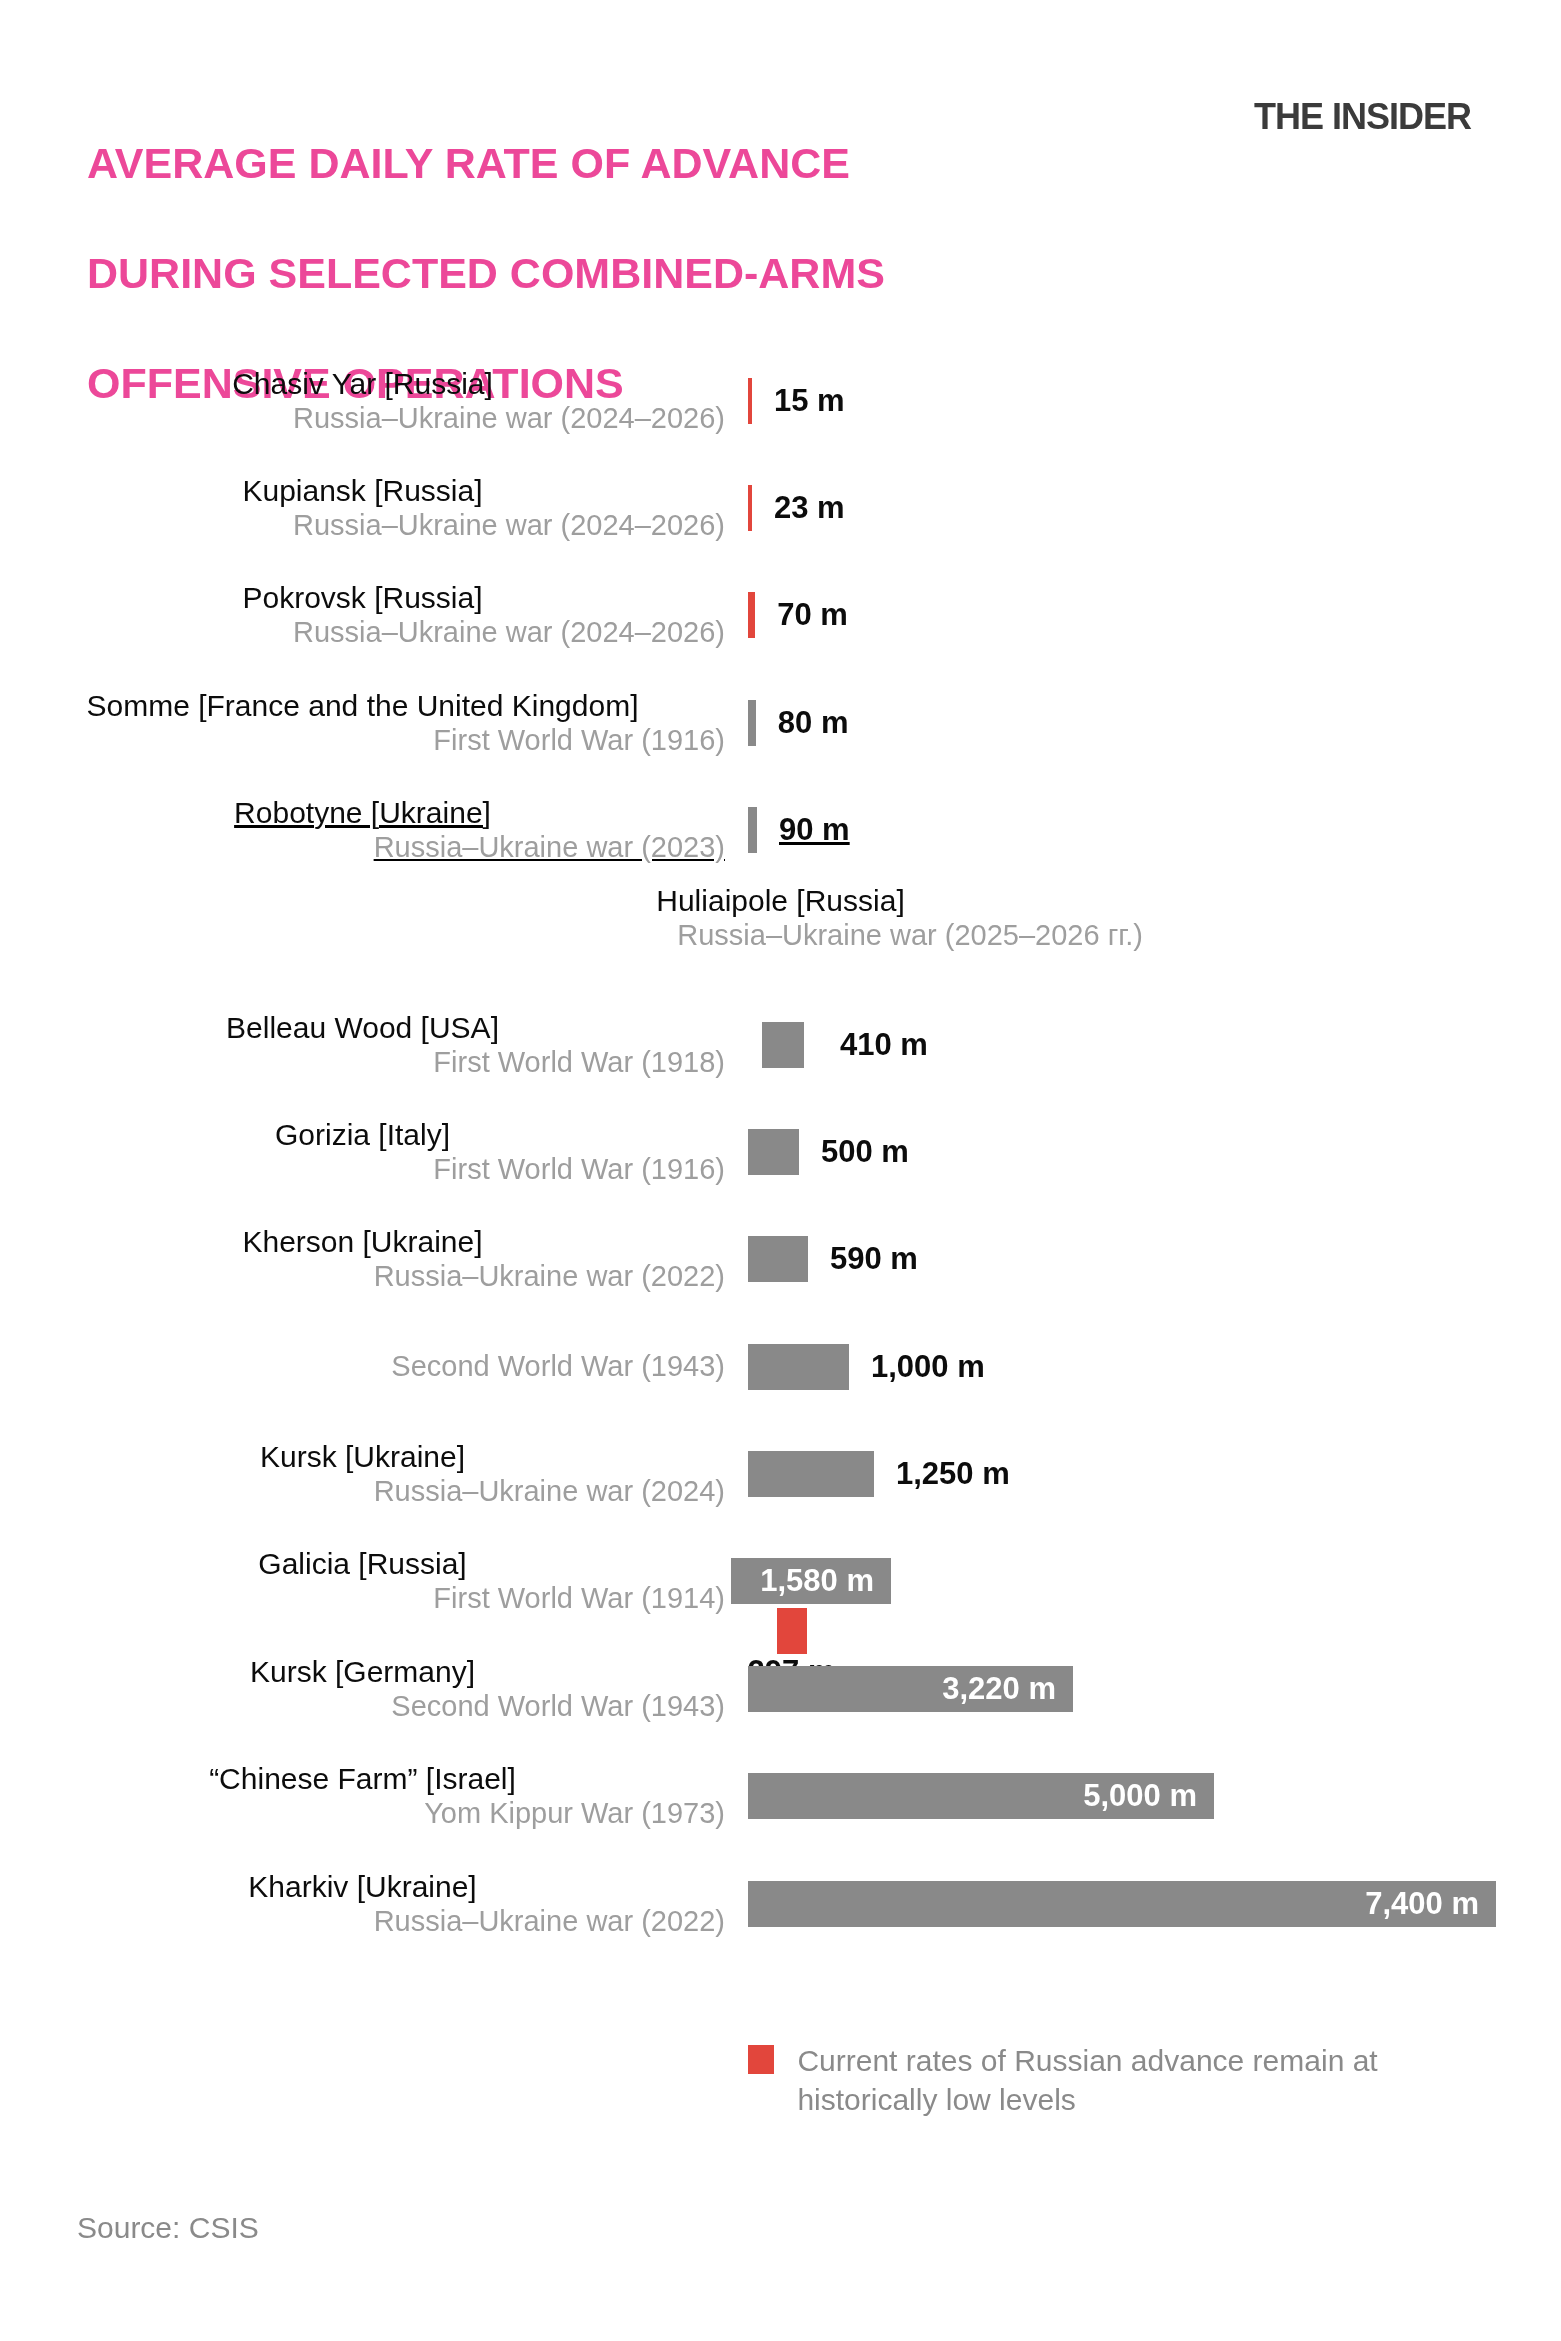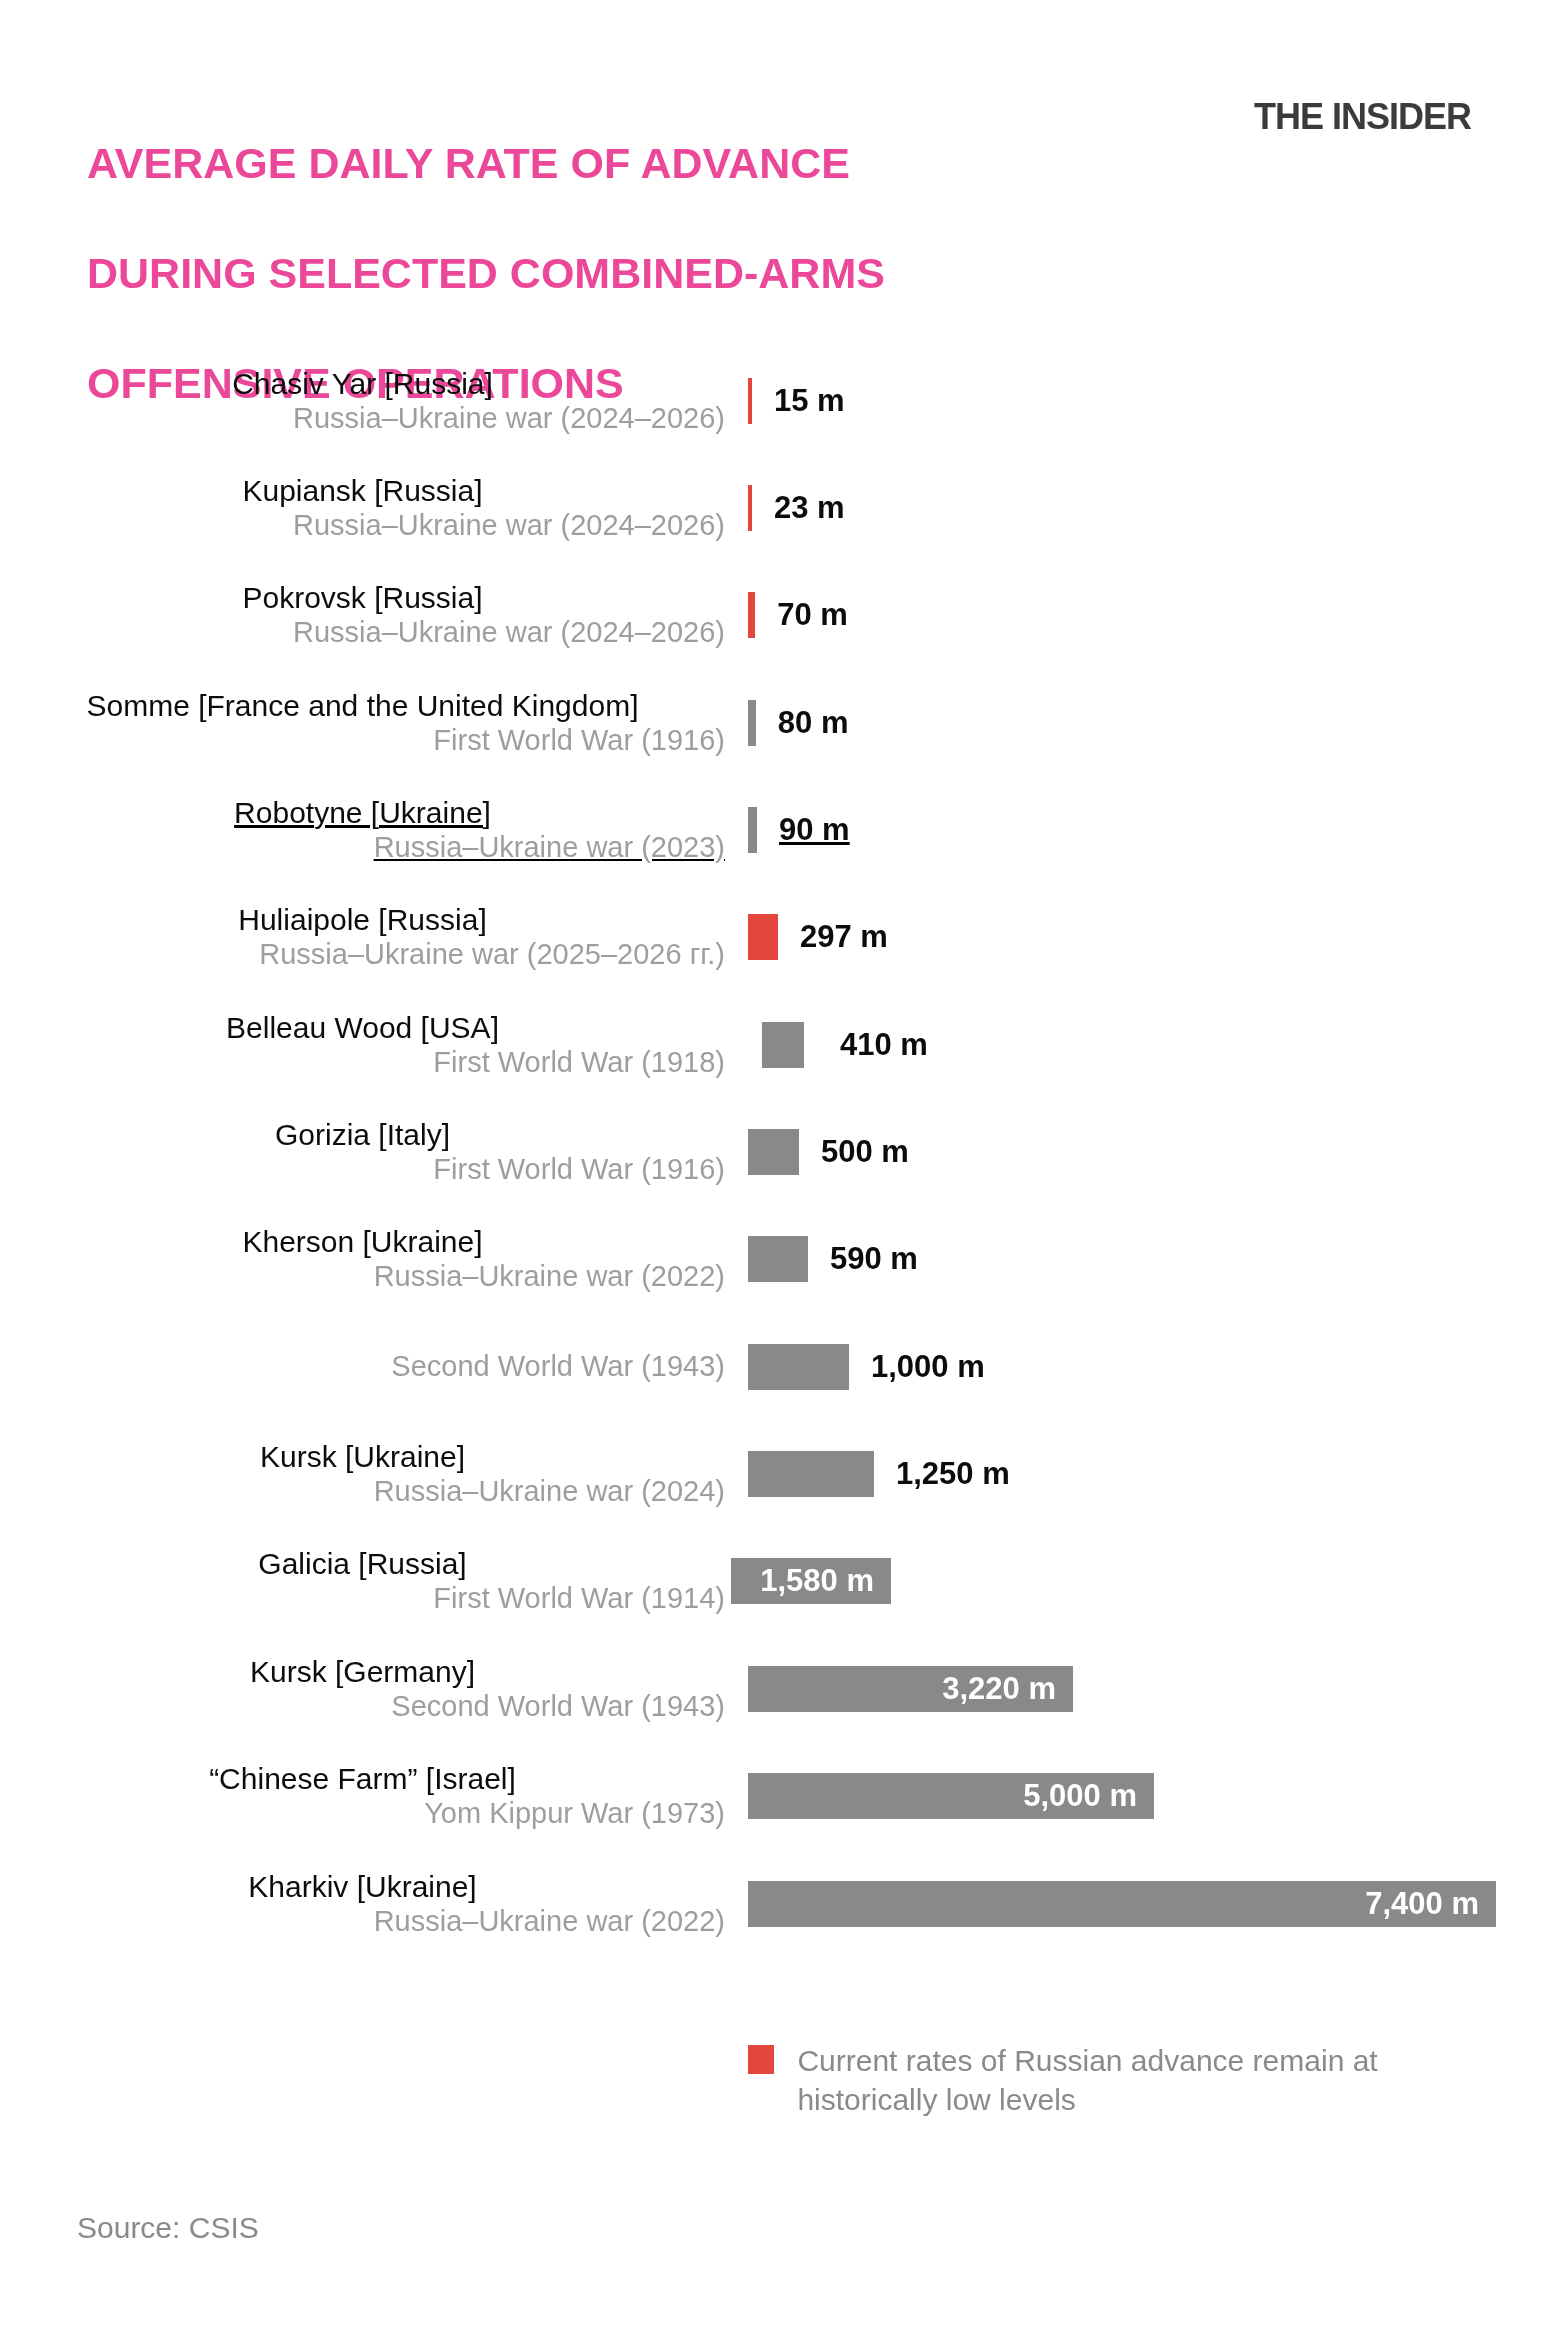--- a/index.html
+++ b/index.html
@@ -95,21 +95,21 @@
 
   <div class="row" style="top: 776px; text-decoration: underline;">
     <div class="labels">
       <div class="label-main">Robotyne [Ukraine]</div>
       <div class="label-sub">Russia–Ukraine war (2023)</div>
     </div>
     <div class="bar" style="width: 9px; background: rgb(137, 137, 137);"></div>
   <div class="val-out">90 m</div>
     </div>
 
-  <div class="row" style="top: 883px;">
+  <div class="row" style="top: 883px; flex-direction: column;">
     <div class="labels">
       <div class="label-main">Huliaipole [Russia]</div>
       <div class="label-sub">Russia–Ukraine war (2025–2026 гг.)</div>
     </div>
     <div class="bar" style="width: 30px; background: rgb(226, 70, 60);"></div>
   <div class="val-out">297 m</div>
     </div>
 
   <div class="row" style="top: 991px; gap: 14px;">
     <div class="labels">
@@ -173,21 +173,21 @@
     <div class="bar" style="width: 325px; background: rgb(137, 137, 137);">
         <div class="val-in">3,220 m</div>
       </div>
   </div>
 
   <div class="row" style="top: 1742px;">
     <div class="labels">
       <div class="label-main">“Chinese Farm” [Israel]</div>
       <div class="label-sub">Yom Kippur War (1973)</div>
     </div>
-    <div class="bar" style="width: 406px; background: rgb(137, 137, 137);">
+    <div class="bar" style="width: 466px; background: rgb(137, 137, 137);">
         <div class="val-in">5,000 m</div>
       </div>
   </div>
 
   <div class="row" style="top: 1850px;">
     <div class="labels">
       <div class="label-main">Kharkiv [Ukraine]</div>
       <div class="label-sub">Russia–Ukraine war (2022)</div>
     </div>
     <div class="bar" style="width: 748px; background: rgb(137, 137, 137);">

